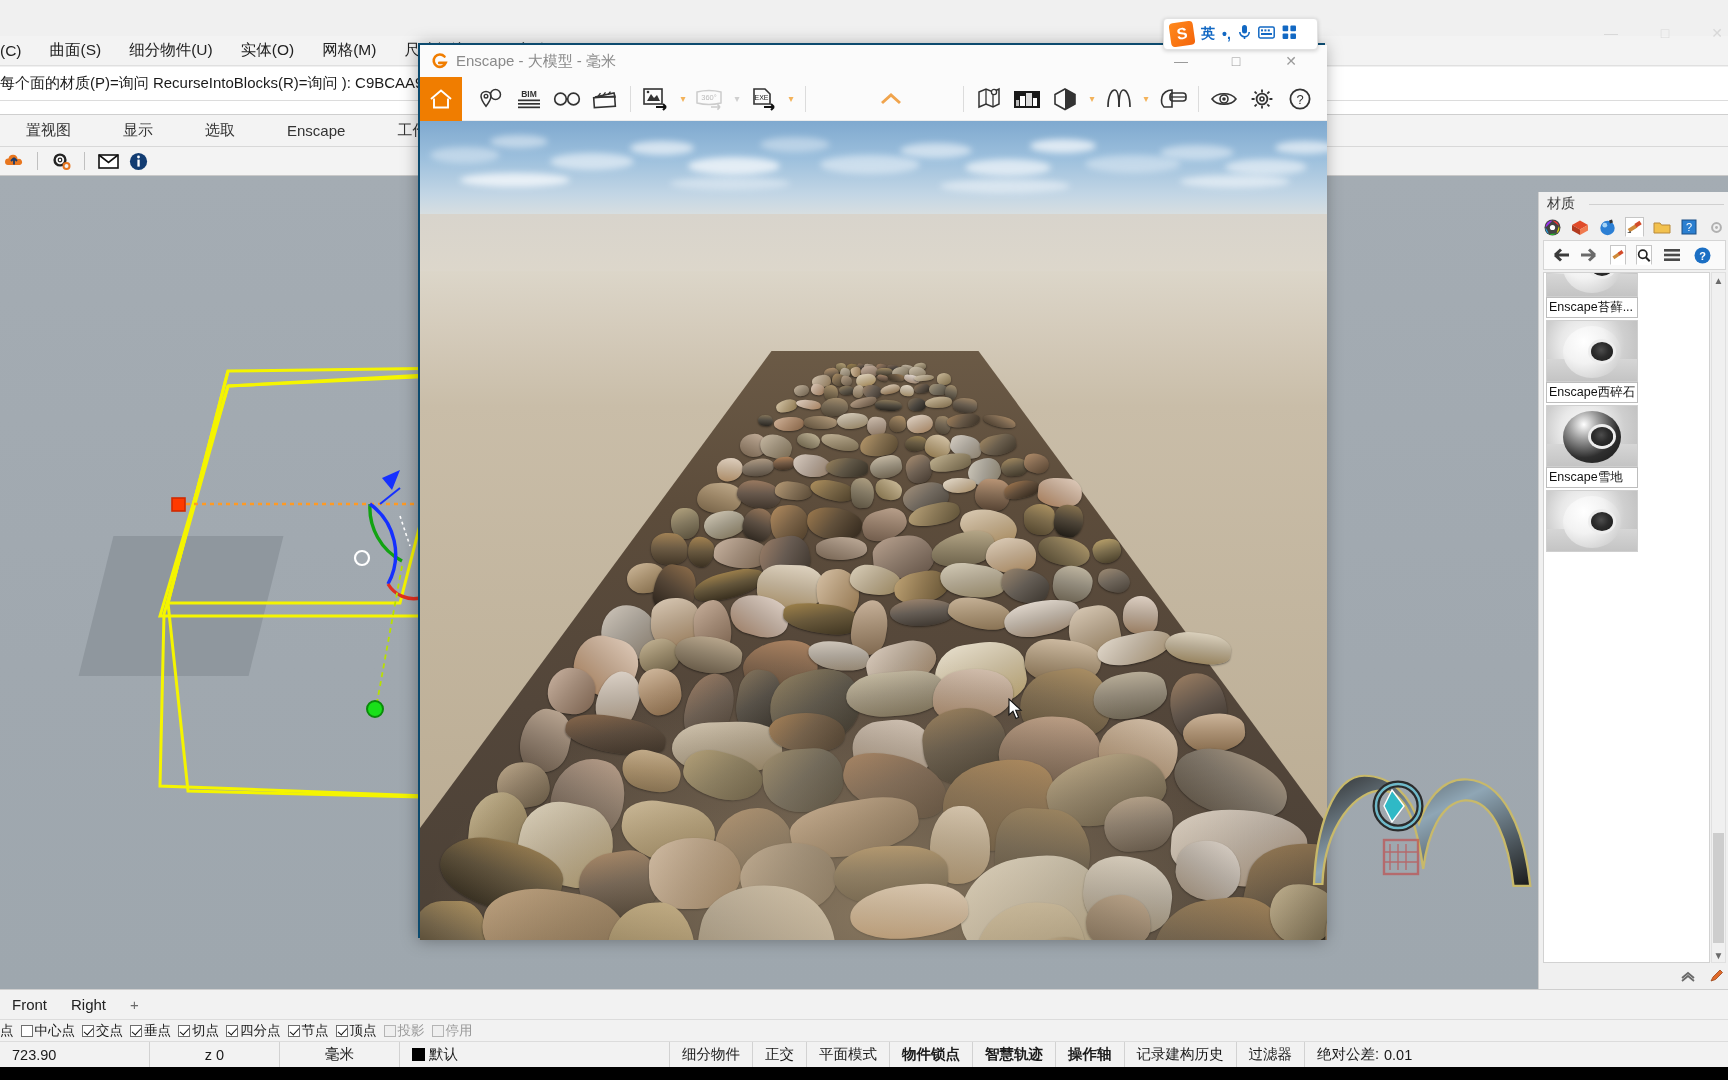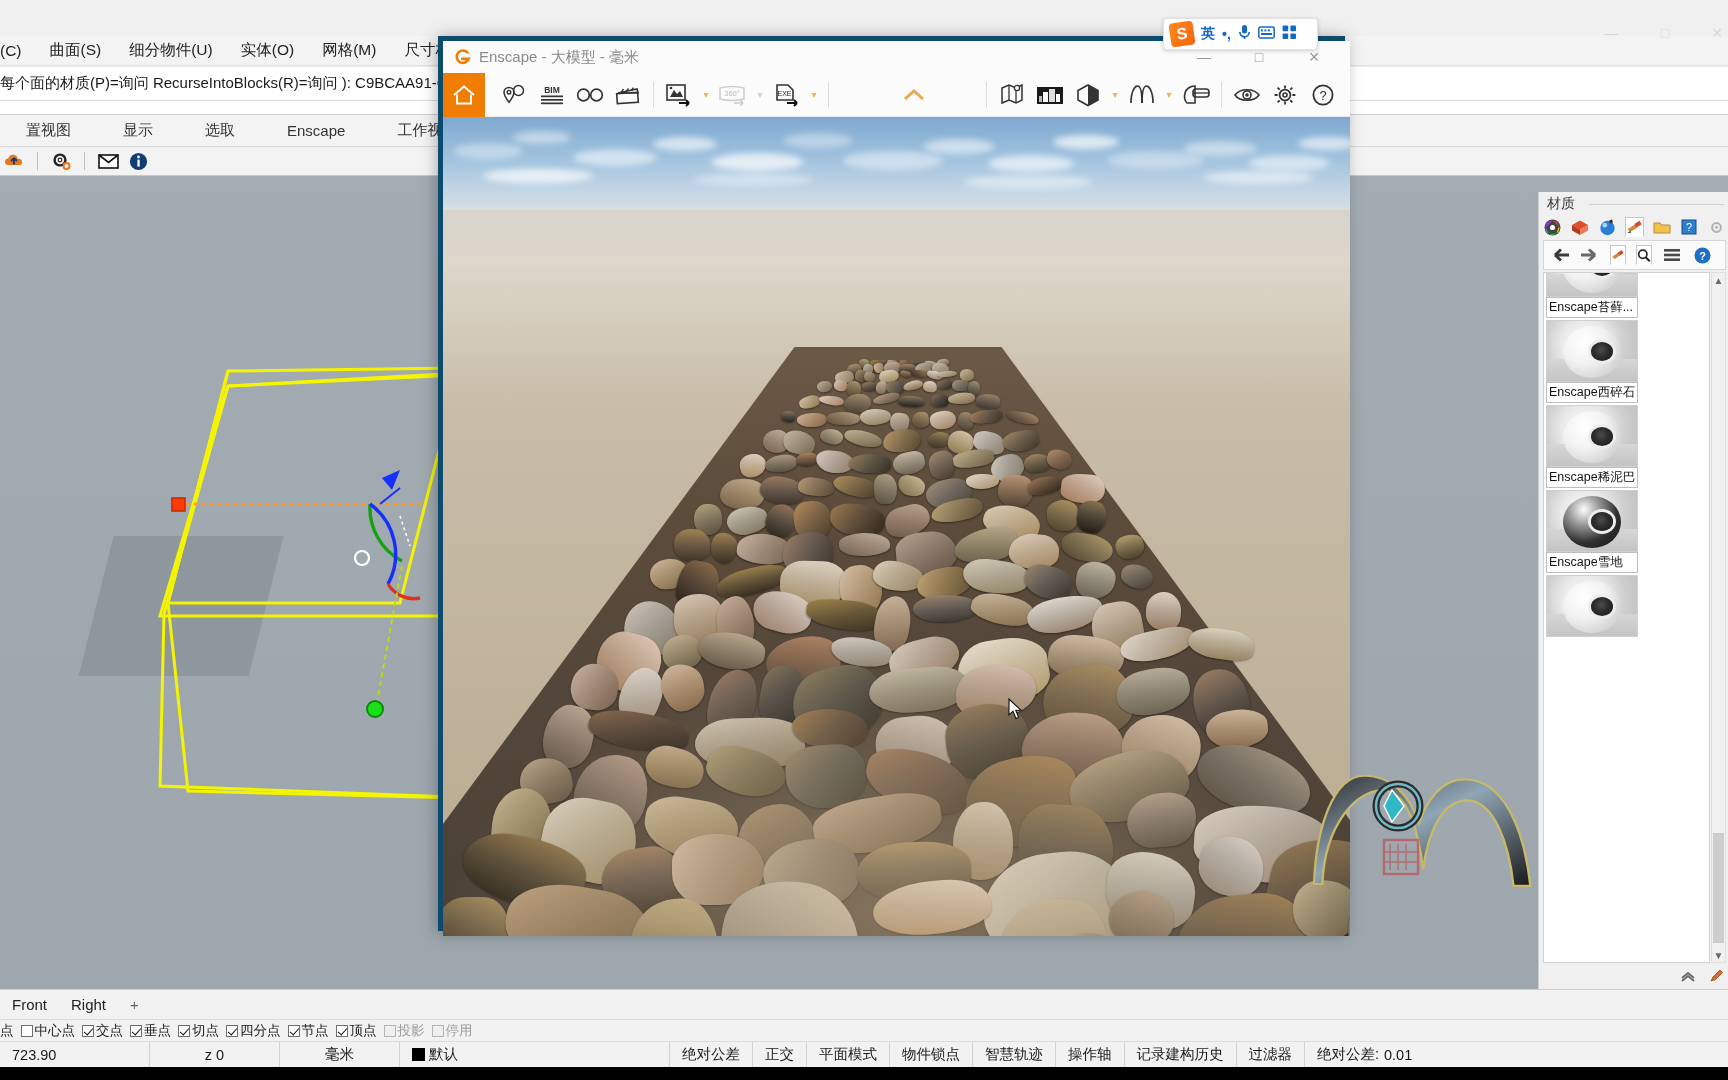--- a/index.html
+++ b/index.html
@@ -101,21 +101,21 @@
   .cbx.dim { border-color: #b4b4b4; background: #efefef; }
   .osnap-item.dim { color: #9a9a9a; }
 
   .rhino-statusbar {
     position: absolute; left: 0; top: 1041px; width: 1728px; height: 26px;
     background: #f2f2f2; border-top: 1px solid #dcdcdc;
     display: flex; align-items: center; font-size: 14.5px; color: #1a1a1a;
   }
   .sb-cell { padding: 0 12px; height: 26px; display: flex; align-items: center;
              border-right: 1px solid #d2d2d2; white-space: nowrap; }
-  .sb-cell.b { font-weight: normal; }
+  .sb-cell.b { font-weight: bold; }
   .sb-swatch { width: 13px; height: 13px; background: #000; margin-right: 4px; display: inline-block; }
   .rhino-bottomblack {
     position: absolute; left: 0; top: 1067px; width: 1728px; height: 13px; background: #000;
   }
 
   
   .mat-panel {
     position: absolute; left: 1538px; top: 192px; width: 190px; height: 797px;
     background: #f0f0f0; border-left: 1px solid #cfcfcf;
   }
@@ -188,24 +188,23 @@
   }
   .mat-scroll .arrowup { top: 0; }
   .mat-scroll .arrowdn { bottom: 0; }
   .mat-footer {
     position: absolute; left: 4px; right: 2px; bottom: 2px; height: 22px;
     display: flex; align-items: center; justify-content: flex-end; gap: 8px;
   }
 
   
   .ens-win {
-    position: absolute; left: 418px; top: 36px; width: 907px; height: 895px;
+    position: absolute; left: 418px; top: 43px; width: 907px; height: 895px;
     background: #fbfbfb; box-shadow: 0 2px 16px rgba(0,0,0,.35);
-    border: 5px solid #0c4a6e;
-    margin-left: 20px;
+    border: 2px solid #0c4a6e;
   }
   .ens-title {
     position: absolute; left: 0; top: 0; width: 907px; height: 32px;
     background: #fbfbfb; display: flex; align-items: center; padding-left: 10px; gap: 8px;
   }
   .ens-title-text { font-size: 15px; color: #8a8a8a; }
   .ens-wctrl { position: absolute; top: 0; height: 32px; display: flex; align-items: center;
                justify-content: center; width: 42px; color: #9a9a9a; font-size: 14px; }
   .ens-toolbar {
     position: absolute; left: 0; top: 32px; width: 907px; height: 44px;
@@ -433,21 +432,21 @@
       </div>
 
     <div class="rhino-statusbar">
       <div class="sb-cell" style="width:150px">723.90</div>
       <div class="sb-cell" style="width:130px;justify-content:center">z 0</div>
       <div class="sb-cell" style="width:120px;justify-content:center">毫米</div>
       <div class="sb-cell" style="width:270px">
         <span class="sb-swatch"></span>
         <span>默认</span>
       </div>
-      <div class="sb-cell">绝对公差</div>
+      <div class="sb-cell">细分物件</div>
       <div class="sb-cell">正交</div>
       <div class="sb-cell">平面模式</div>
       <div class="sb-cell b">物件锁点</div>
       <div class="sb-cell b">智慧轨迹</div>
       <div class="sb-cell b">操作轴</div>
       <div class="sb-cell">记录建构历史</div>
       <div class="sb-cell">过滤器</div>
       <div class="sb-cell" style="border-right:none">
         <span>绝对公差:</span>
         <span style="margin-left:5px">0.01</span>
@@ -558,28 +557,20 @@
             </div>
             <div class="mat-label">Enscape苔藓...</div>
           </div>
           <div class="mat-item">
             <div class="mat-thumb">
               <div class="floor"></div>
               <div class="ball"></div>
               <div class="eye"></div>
             </div>
             <div class="mat-label">Enscape西碎石</div>
-          </div>
-          <div class="mat-item">
-            <div class="mat-thumb">
-              <div class="floor"></div>
-              <div class="ball"></div>
-              <div class="eye"></div>
-            </div>
-            <div class="mat-label">Enscape稀泥巴</div>
           </div>
           <div class="mat-item">
             <div class="mat-thumb dark">
               <div class="floor"></div>
               <div class="ball"></div>
               <div class="eye"></div>
             </div>
             <div class="mat-label">Enscape雪地</div>
           </div>
           <div class="mat-item">

